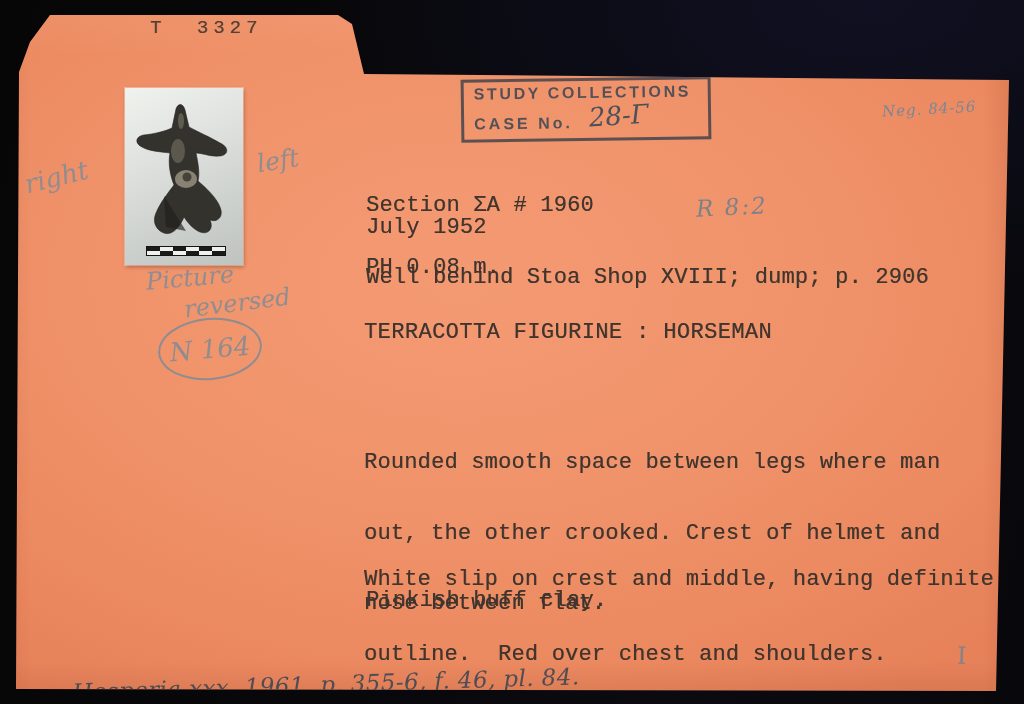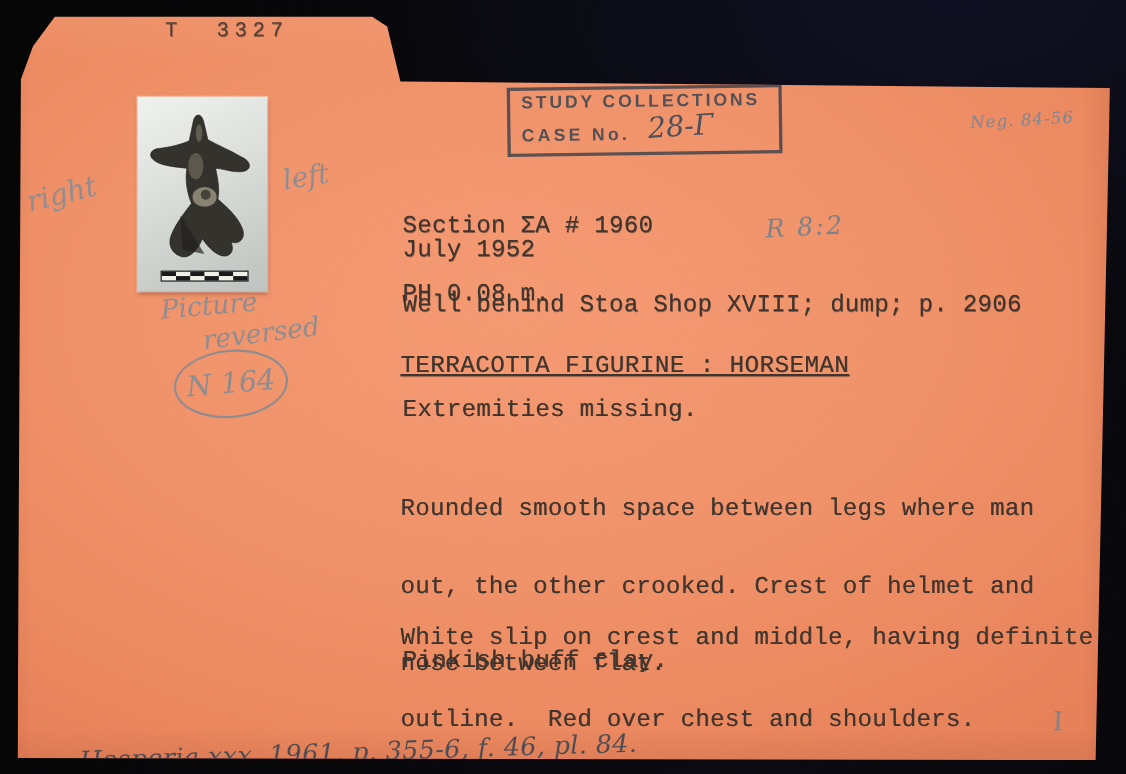--- a/index.html
+++ b/index.html
@@ -19,21 +19,21 @@
       radial-gradient(75% 70% at 45% 40%, #f49a73 0%, #f0936b 45%, #ec8a61 75%, #e6815a 100%);
   }
   .typed{
     position:absolute;
     font-family:"Liberation Mono","DejaVu Sans Mono",monospace;
     font-size:22px;line-height:24px;letter-spacing:.2px;
     color:#3e352f;white-space:pre;
     text-shadow:.4px .4px .3px rgba(45,32,24,.5);
   }
   .catalog-number{left:150px;top:16px;font-size:19px;letter-spacing:5px;word-spacing:14px;opacity:.88;}
-  .title-line{letter-spacing:.4px;text-decoration:underline;}
+  .title-line{letter-spacing:.4px;}
   .hand{
     position:absolute;font-family:"DejaVu Serif",serif;font-style:italic;
     color:#908d91;white-space:pre;
   }
   .hand-dark{color:#53505a;}
   .note-right{left:24px;top:162px;font-size:26px;transform:rotate(-14deg);}
   .note-left{left:257px;top:146px;font-size:25px;transform:rotate(-9deg);}
   .note-pic1{left:146px;top:264px;font-size:24px;transform:rotate(-5deg);}
   .note-pic2{left:184px;top:289px;font-size:24px;transform:rotate(-7deg);}
   .circled-number{
@@ -133,21 +133,20 @@
     <div class="typed" style="left:366px;top:146px;">
       <div>Section ΣA # 1960</div>
       <div>Well behind Stoa Shop XVIII; dump; p. 2906</div>
     </div>
 
     <div class="hand grid-ref">R 8:2</div>
 
     <div class="typed" style="left:366px;top:216px;">July 1952</div>
     <div class="typed" style="left:366px;top:256px;">PH 0.08 m.</div>
     <div class="typed title-line" style="left:364px;top:321px;">TERRACOTTA FIGURINE : HORSEMAN</div>
-    <div class="typed" style="left:366px;top:361px;">Extremities missing.</div>
 
     <div class="typed" style="left:364px;top:404px;line-height:23.5px;">
       <div>Rounded smooth space between legs where man</div>
       <div>out, the other crooked. Crest of helmet and</div>
       <div>nose between flat.</div>
     </div>
 
     <div class="typed" style="left:364px;top:517px;line-height:25px;">
       <div>White slip on crest and middle, having definite</div>
       <div>outline.  Red over chest and shoulders.</div>

